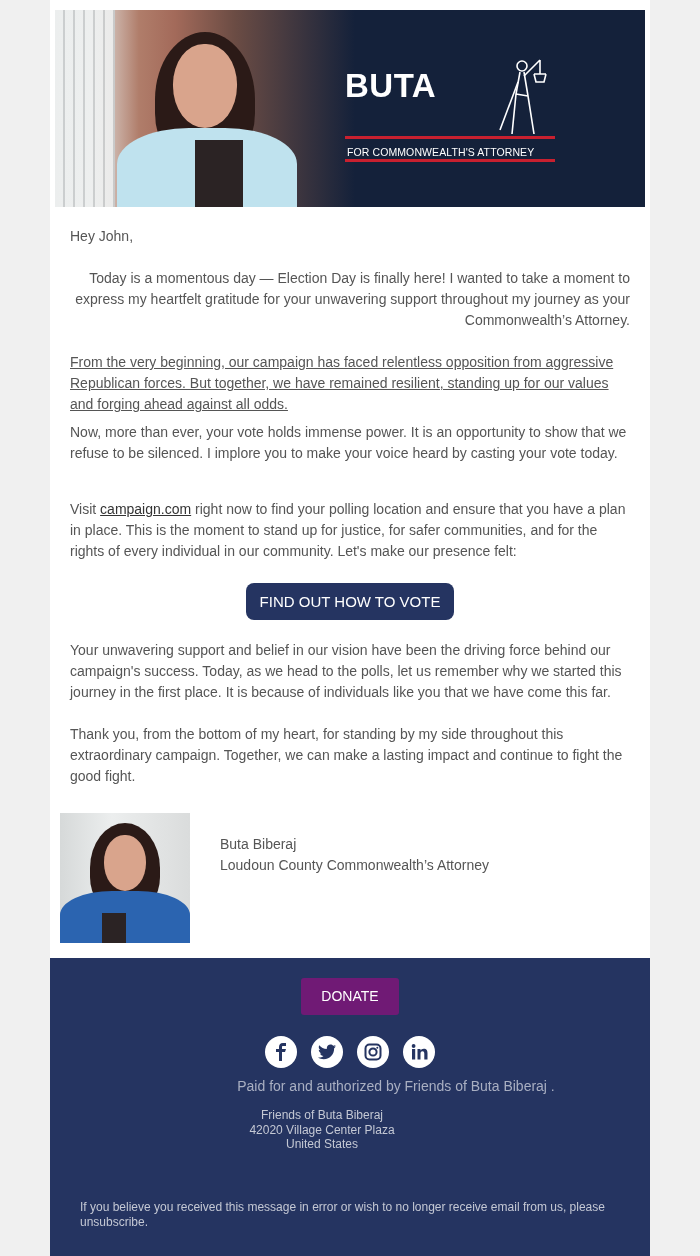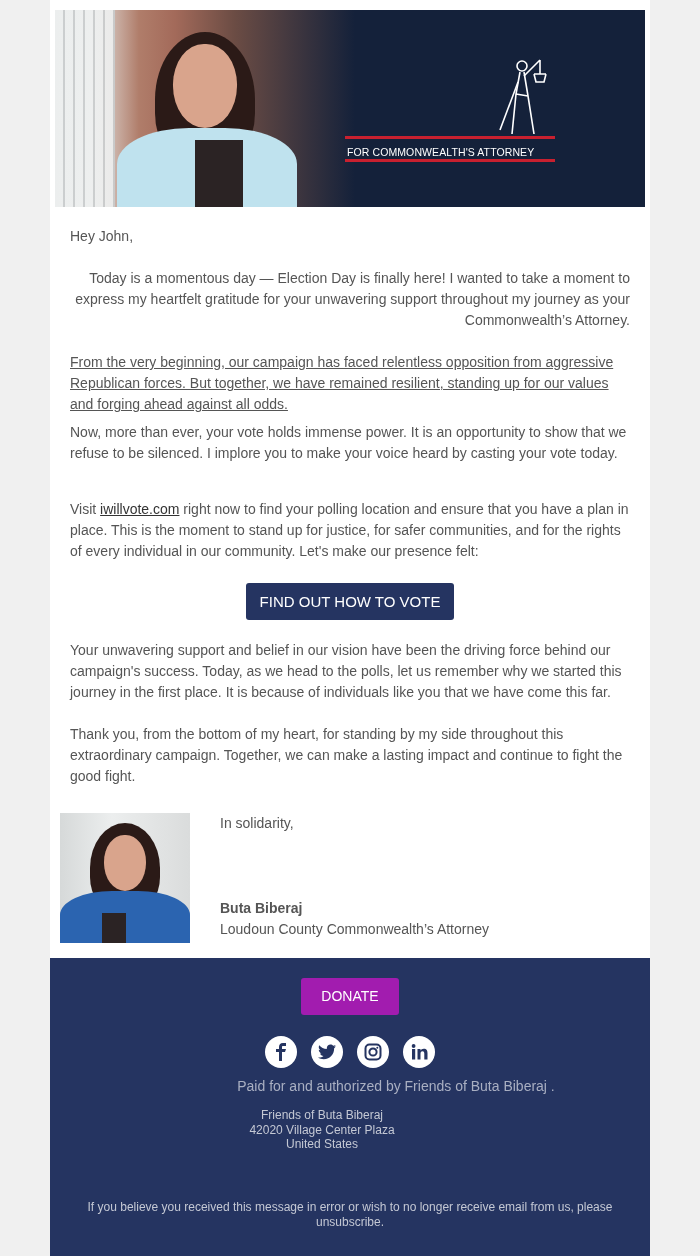--- a/index.html
+++ b/index.html
@@ -15,79 +15,79 @@
   .shirt { position:absolute; background:#2b2324; }
   .hero-text { position:absolute; left:290px; top:60px; }
   .brand-line1, .brand-line2 { display:block; color:#fff; font-weight:bold; font-size:33px; line-height:31px; letter-spacing:0.5px; font-family:"Liberation Sans", sans-serif; }
   .red-bar { position:absolute; left:290px; width:210px; height:3px; background:#c8202f; }
   .tagline { position:absolute; left:292px; top:136px; color:#ffffff; font-size:10.5px; letter-spacing:0.1px; }
   .lady { position:absolute; left:435px; top:44px; width:60px; height:82px; }
   .content { position:absolute; left:20px; top:226px; width:560px; color:#555555; font-size:14px; line-height:21px; }
   .content p { margin:0; }
   .para { position:absolute; left:0; width:560px; }
   .link { color:#333; text-decoration:underline; }
-  .cta { position:absolute; left:196px; top:583px; width:208px; height:37px; background:#253461; border-radius:3px; color:#fff; font-size:15px; line-height:37px; text-align:center; }
+  .cta { position:absolute; left:196px; top:583px; width:208px; height:37px; background:#253461; border-radius:8px; color:#fff; font-size:15px; line-height:37px; text-align:center; }
   .sig-photo { position:absolute; left:10px; top:813px; width:130px; height:130px; overflow:hidden; background:linear-gradient(90deg,#d6d9d9,#eceeee 40%,#dadcdc); }
   .sig-text { position:absolute; left:170px; top:813px; color:#555; font-size:14px; line-height:21px; }
   .footer { position:absolute; left:50px; top:958px; width:600px; height:298px; background:#253461; }
-  .donate { position:absolute; left:251px; top:20px; width:98px; height:37px; background:#a21caf; border-radius:3px; color:#fff; font-size:14px; line-height:37px; text-align:center; }
+  .donate { position:absolute; left:251px; top:20px; width:98px; height:37px; background:#701a75; border-radius:3px; color:#fff; font-size:14px; line-height:37px; text-align:center; }
   .social { position:absolute; top:78px; width:32px; height:32px; border-radius:50%; background:#fff; display:flex; align-items:center; justify-content:center; }
   .paid { position:absolute; top:120px; left:0; width:692px; text-align:center; color:#a9afc2; font-size:14px; }
   .address { position:absolute; top:150px; left:0; width:544px; text-align:center; color:#c4c8d4; font-size:12px; line-height:14.5px; }
-  .unsub { position:absolute; top:242px; left:30px; width:540px; text-align:center; color:#c4c8d4; font-size:12px; line-height:15px; }
+  .unsub { position:absolute; top:242px; left:30px; width:540px; color:#c4c8d4; font-size:12px; line-height:15px; }
 </style>
 </head>
 <body>
 
 <div class="container" style="height:958px;">
   <div class="hero">
     <div class="hero-photo">
       <div class="window"></div>
       <div class="hair" style="left:100px;top:22px;width:100px;height:135px;"></div>
       <div class="jacket" style="left:62px;top:118px;width:180px;height:90px;background:#bfe2ee;"></div>
       <div class="shirt" style="left:140px;top:130px;width:48px;height:70px;"></div>
       <div class="face" style="left:118px;top:34px;width:64px;height:84px;"></div>
     </div>
     <div class="hero-text">
+      <span class="brand-line1">BUTA</span>
     </div>
     <svg class="lady" viewBox="0 0 60 82">
       <g stroke="#fff" stroke-width="1.6" fill="none">
         <circle cx="32" cy="12" r="5"></circle>
         <path d="M30 18 L26 40 L22 80 M34 18 L38 42 L44 80 M26 40 L38 42"></path>
         <path d="M34 22 L50 6 M50 6 L50 20 M44 20 L56 20 M44 20 L46 28 L54 28 L56 20"></path>
         <path d="M28 28 L10 76"></path>
       </g>
     </svg>
     <div class="red-bar" style="top:126px;"></div>
     <div class="tagline">FOR COMMONWEALTH'S ATTORNEY</div>
     <div class="red-bar" style="top:149px;"></div>
   </div>
 
   <div class="content">
     <p class="para" style="top:0;">Hey John,</p>
     <p class="para" style="top:42px;text-align:right;">Today is a momentous day — Election Day is finally here! I wanted to take a moment to express my heartfelt gratitude for your unwavering support throughout my journey as your Commonwealth’s Attorney.</p>
     <p class="para" style="top:126px;text-decoration:underline;">From the very beginning, our campaign has faced relentless opposition from aggressive Republican forces. But together, we have remained resilient, standing up for our values and forging ahead against all odds.</p>
     <p class="para" style="top:196px;">Now, more than ever, your vote holds immense power. It is an opportunity to show that we refuse to be silenced. I implore you to make your voice heard by casting your vote today.</p>
-    <p class="para" style="top:273px;"><span>Visit </span><a class="link">iwillvote.com</a><span> right now to find your polling location and ensure that you have a plan in place. This is the moment to stand up for justice, for safer communities, and for the rights of every individual in our community. Let's make our presence felt:</span></p>
+    <p class="para" style="top:273px;"><span>Visit </span><a class="link">campaign.com</a><span> right now to find your polling location and ensure that you have a plan in place. This is the moment to stand up for justice, for safer communities, and for the rights of every individual in our community. Let's make our presence felt:</span></p>
     <p class="para" style="top:414px;">Your unwavering support and belief in our vision have been the driving force behind our campaign's success. Today, as we head to the polls, let us remember why we started this journey in the first place. It is because of individuals like you that we have come this far.</p>
     <p class="para" style="top:498px;">Thank you, from the bottom of my heart, for standing by my side throughout this extraordinary campaign. Together, we can make a lasting impact and continue to fight the good fight.</p>
   </div>
 
   <div class="cta">FIND OUT HOW TO VOTE</div>
 
   <div class="sig-photo">
     <div class="hair" style="left:30px;top:10px;width:70px;height:90px;"></div>
     <div class="jacket" style="left:0;top:78px;width:130px;height:60px;background:#2b64b0;"></div>
     <div class="shirt" style="left:42px;top:100px;width:24px;height:30px;"></div>
     <div class="face" style="left:44px;top:22px;width:42px;height:56px;"></div>
   </div>
   <div class="sig-text">
-    <div>In solidarity,</div>
     <div style="height:21px;"></div>
-    <div style="font-weight:bold;margin-top:43px;">Buta Biberaj</div>
+    <div style="font-weight:normal;">Buta Biberaj</div>
     <div>Loudoun County Commonwealth’s Attorney</div>
   </div>
 </div>
 
 <div class="footer">
   <div class="donate">DONATE</div>
   <div class="social" style="left:215px;">
     <svg width="16" height="18" viewBox="0 0 16 18">
         <path d="M10 3h3V0h-3C7 0 6 2 6 4v2H3v3h3v9h3V9h3l1-3H9V4c0-.6.4-1 1-1z" fill="#253461"></path>
       </svg>

